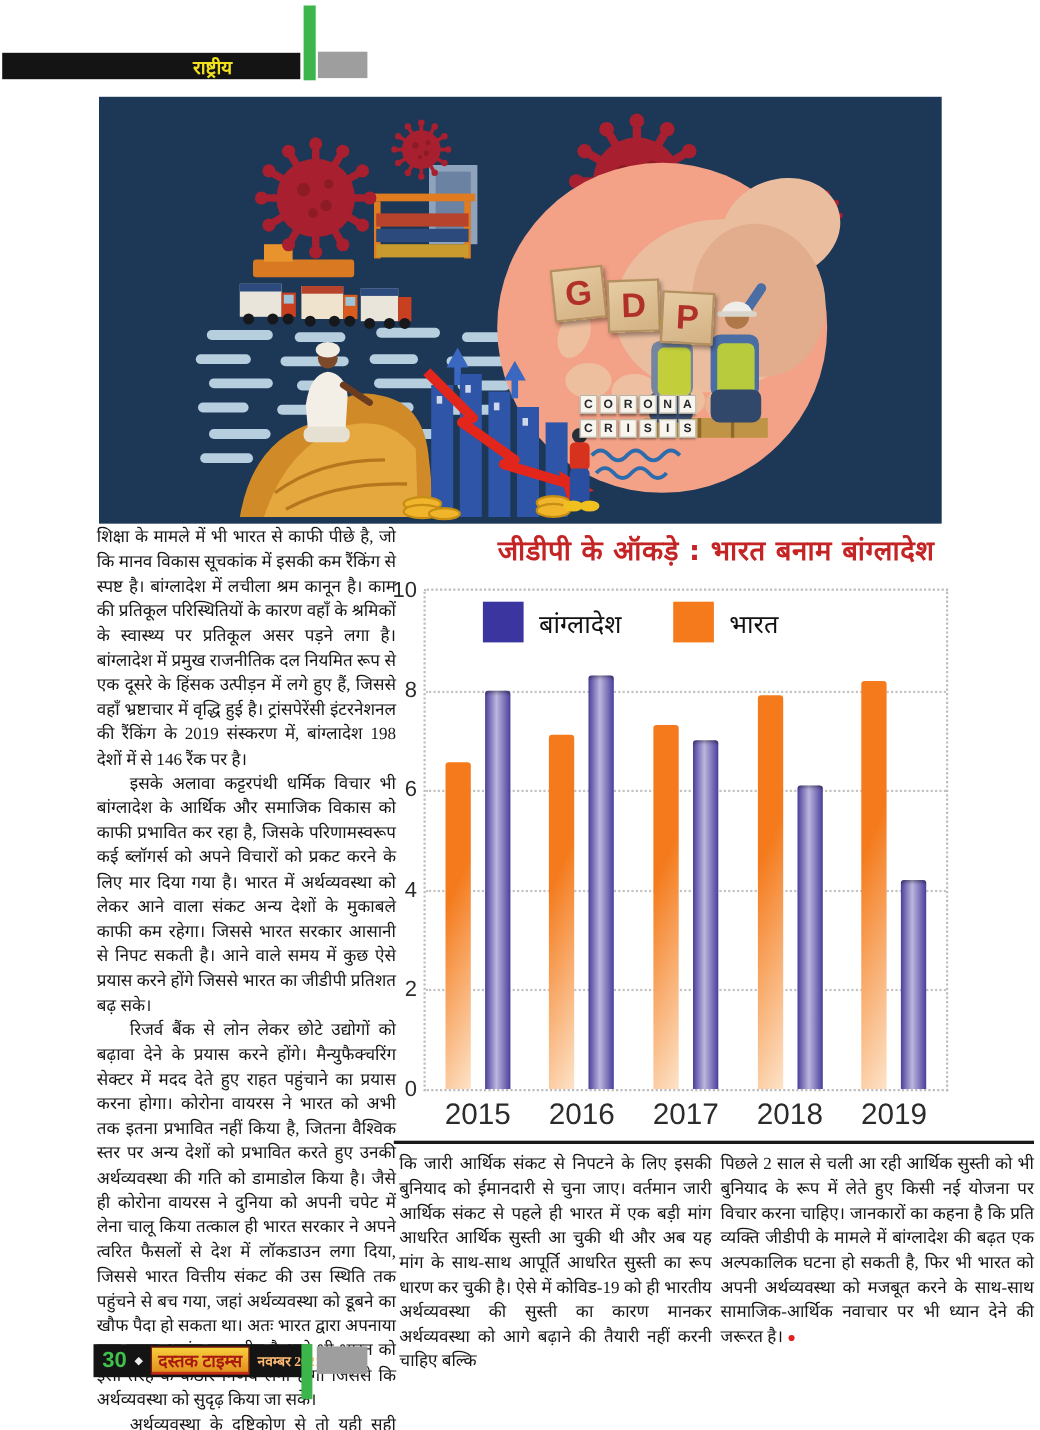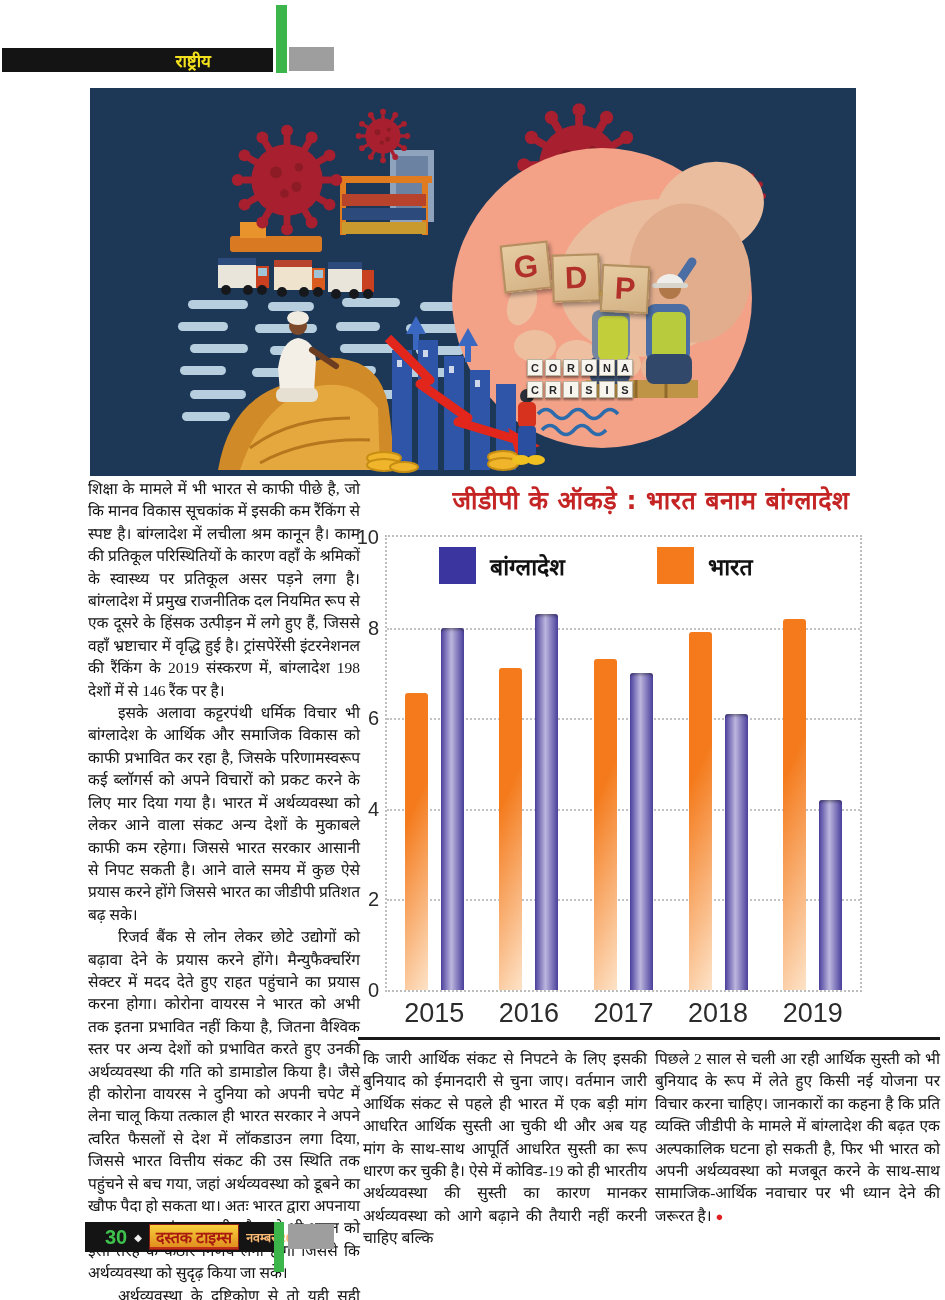--- a/index.html
+++ b/index.html
@@ -42,28 +42,28 @@
                font-family:"DejaVu Sans","Liberation Sans",sans-serif;letter-spacing:.5px;}
   .plot{position:absolute;left:25px;top:53px;width:473px;height:453px;border:2px dotted #bdbdbd;box-sizing:content-box;}
   .gridline{position:absolute;left:0;width:100%;height:0;border-top:2px dotted #c3c3c3;}
   .y-axis{position:absolute;left:-34px;top:0;width:30px;height:100%;}
   .ytick{position:absolute;right:4px;width:30px;text-align:right;font-size:20px;color:#2b2b2b;line-height:22px;}
   .bar-groups{position:absolute;left:0;top:0;width:100%;height:100%;display:flex;}
   .bar-group{flex:1;display:flex;align-items:flex-end;justify-content:center;gap:13px;height:100%;}
   .bar{width:23px;border-radius:3px 3px 0 0;}
   .x-labels{position:absolute;left:0;top:100%;width:100%;display:flex;margin-top:8px;}
   .xlabel{flex:1;text-align:center;font-size:27px;color:#2b2b2b;font-family:Liberation Sans, sans-serif;}
-  .legend{position:absolute;left:0;top:10px;width:100%;display:flex;align-items:center;padding-left:52px;gap:92px;box-sizing:border-box;font-weight:bold;}
+  .legend{position:absolute;left:0;top:10px;width:100%;display:flex;align-items:center;padding-left:52px;gap:47px;box-sizing:border-box;}
   .legend-item{display:flex;align-items:center;gap:14px;}
   .legend-swatch{width:37px;height:37px;}
   .legend-label{font-size:23px;color:#111;font-family:"Liberation Serif","DejaVu Serif",serif;}
 
   
   .ftr-black{position:absolute;left:85px;top:1222px;width:190px;height:30px;background:#141414;
-             display:flex;align-items:center;gap:7px;padding:0 20px;box-sizing:border-box;}
+             display:flex;align-items:center;gap:7px;padding:0 8px;box-sizing:border-box;}
   .page-num{color:#3fc24d;font-weight:bold;font-size:20px;}
   .ftr-diamond{color:#eeeeee;font-size:10px;}
   .mag-logo{background:linear-gradient(#f7d03c,#e0891c);border:1px solid #8a1b12;color:#a81a10;
             font-weight:bold;font-size:16px;padding:1px 6px;white-space:nowrap;
             font-family:"Liberation Serif","DejaVu Serif",serif;box-shadow:inset 0 -2px 0 #c03018;}
   .issue{color:#fdba74;font-weight:bold;font-size:12.5px;white-space:nowrap;
          font-family:"Liberation Serif","DejaVu Serif",serif;}
   .ftr-green{position:absolute;left:274px;top:1222px;width:10px;height:50px;background:#3cb54a;}
   .ftr-gray{position:absolute;left:288px;top:1224px;width:46px;height:25px;background:#9e9e9e;}
 </style>

